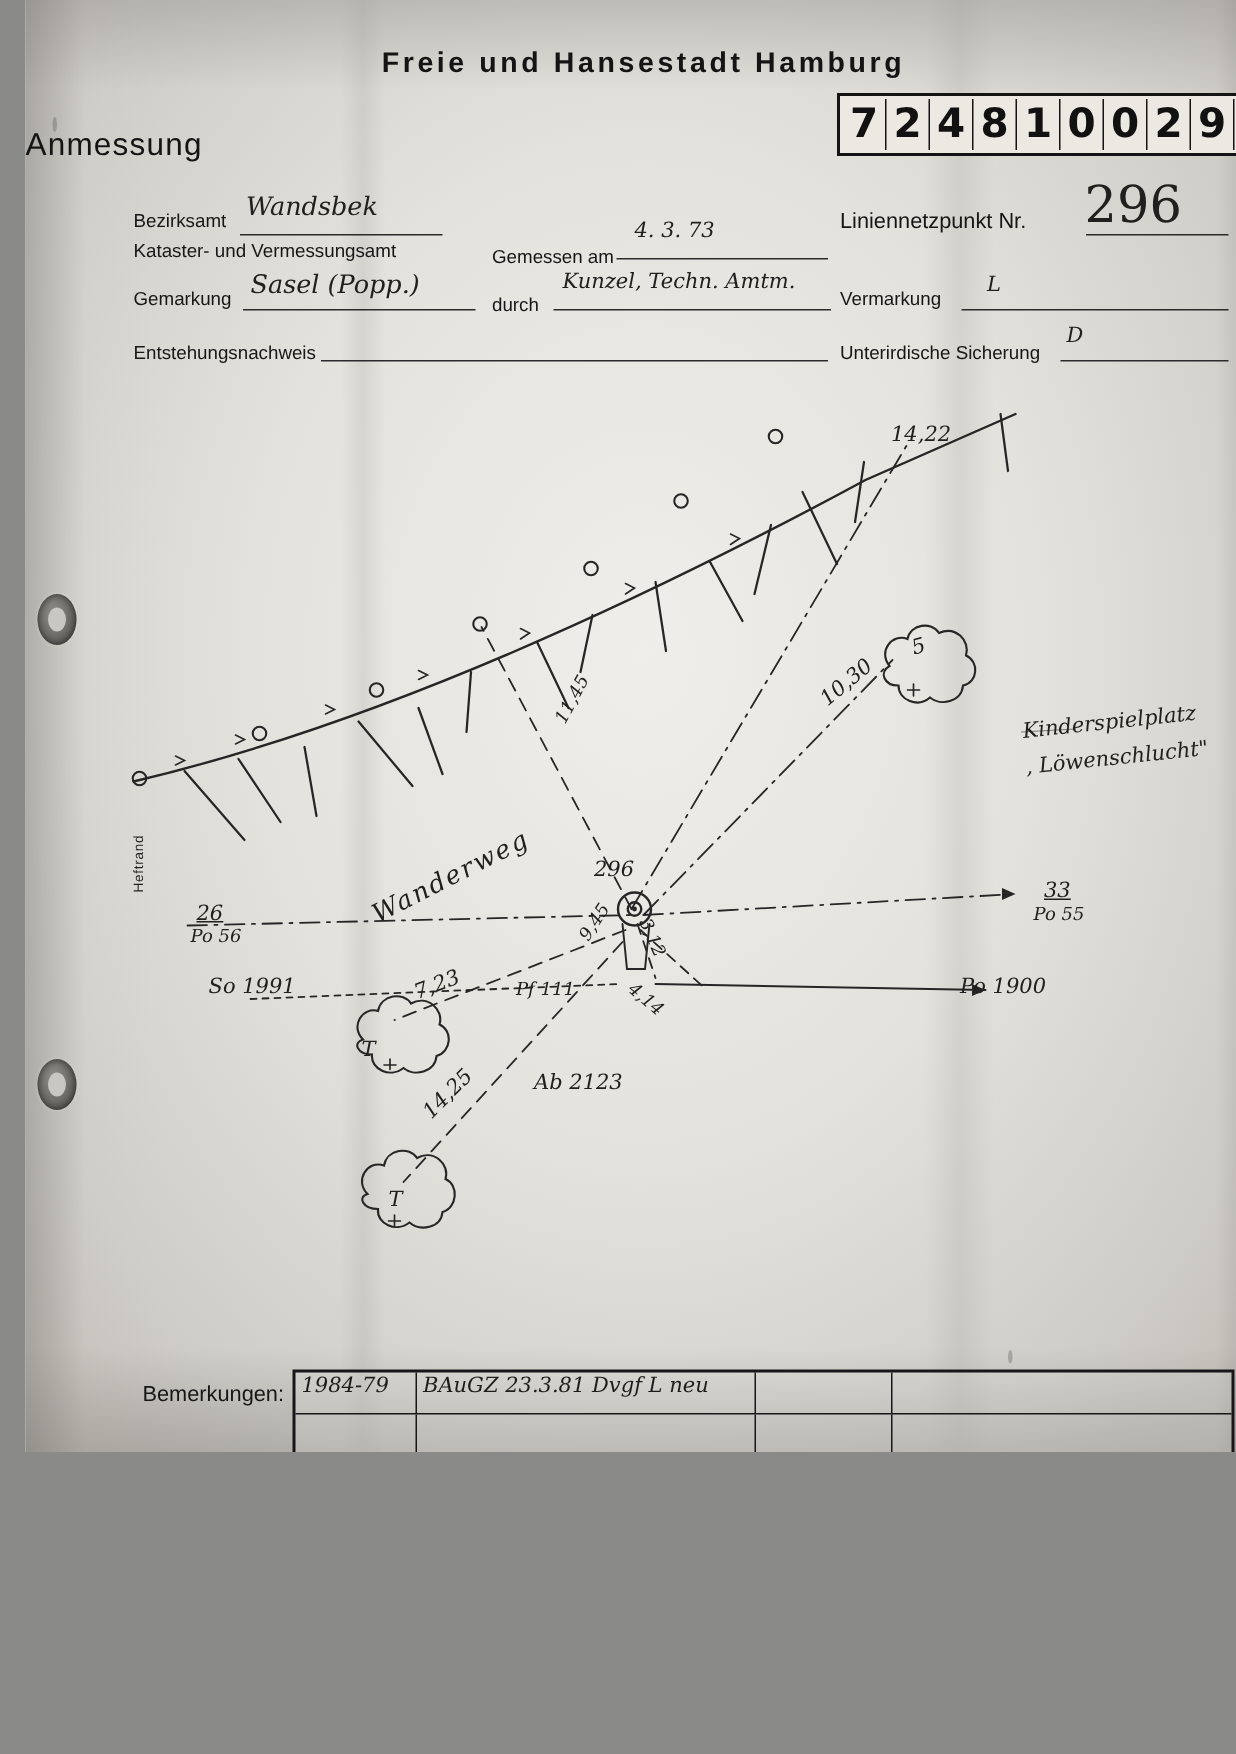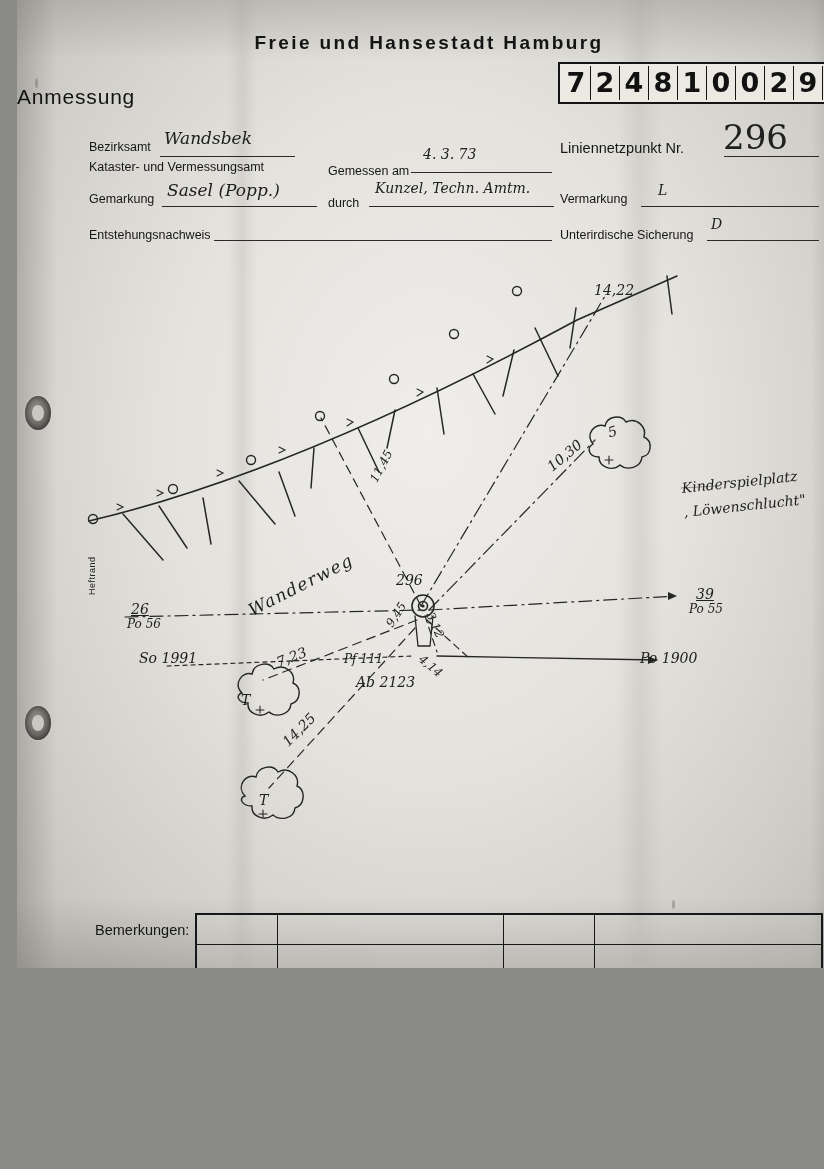--- a/index.html
+++ b/index.html
@@ -342,33 +342,43 @@
   <div class="hand sm" style="left:408px; top:652px; transform:rotate(40deg); transform-origin:left top;">4,14</div>
   <div class="hand md" style="left:257px; top:655px; transform:rotate(-21deg); transform-origin:left top;">7,23</div>
   <div class="hand md" style="left:262px; top:738px; transform:rotate(-45deg); transform-origin:left top;">14,25</div>
 
   <div class="hand md" style="left:589px; top:425px; transform:rotate(-16deg); transform-origin:left top;">5</div>
   <div class="hand md" style="left:224px; top:692px;">T</div>
   <div class="hand md" style="left:242px; top:792px;">T</div>
 
   <div class="hand md" style="left:114px; top:601px; text-decoration:underline;">26</div>
   <div class="hand sm" style="left:110px; top:617px;">Po 56</div>
-  <div class="hand md" style="left:679px; top:586px; text-decoration:underline;">39</div>
+  <div class="hand md" style="left:679px; top:586px; text-decoration:underline;">33</div>
   <div class="hand sm" style="left:672px; top:602px;">Po 55</div>
   <div class="hand md" style="left:122px; top:650px;">So 1991</div>
   <div class="hand md" style="left:623px; top:650px;">Po 1900</div>
   <div class="hand sm" style="left:327px; top:652px;">Pf 111</div>
-  <div class="hand md" style="left:339px; top:674px;">Ab 2123</div>
+  <div class="hand md" style="left:339px; top:714px;">Ab 2123</div>
 
   <div class="hand md" style="left:664px; top:480px; transform:rotate(-6deg); transform-origin:left top;">Kinderspielplatz</div>
   <div class="hand md" style="left:666px; top:504px; transform:rotate(-6deg); transform-origin:left top;">, Löwenschlucht"</div>
 
   <div class="lbl big" style="left:78px; top:922px;">Bemerkungen:</div>
 
   <div class="tbl" style="left:178px; top:913px; width:624px; height:228px;">
+    <div class="row" style="height:27px;">
+      <div class="cell" style="width:80px;">
+          <span class="txt">1984-79</span>
+        </div>
+      <div class="cell" style="width:225px;">
+          <span class="txt">BAuGZ 23.3.81  Dvgf L neu</span>
+        </div>
+      <div class="cell" style="width:90px;"></div>
+      <div class="cell" style="flex:1;"></div>
+    </div>
     <div class="row" style="height:29px;">
       <div class="cell" style="width:80px;"></div>
       <div class="cell" style="width:225px;"></div>
       <div class="cell" style="width:90px;"></div>
       <div class="cell" style="flex:1;"></div>
     </div>
     <div class="row" style="height:29px;">
       <div class="cell" style="width:80px;"></div>
       <div class="cell" style="width:225px;"></div>
       <div class="cell" style="width:90px;"></div>

